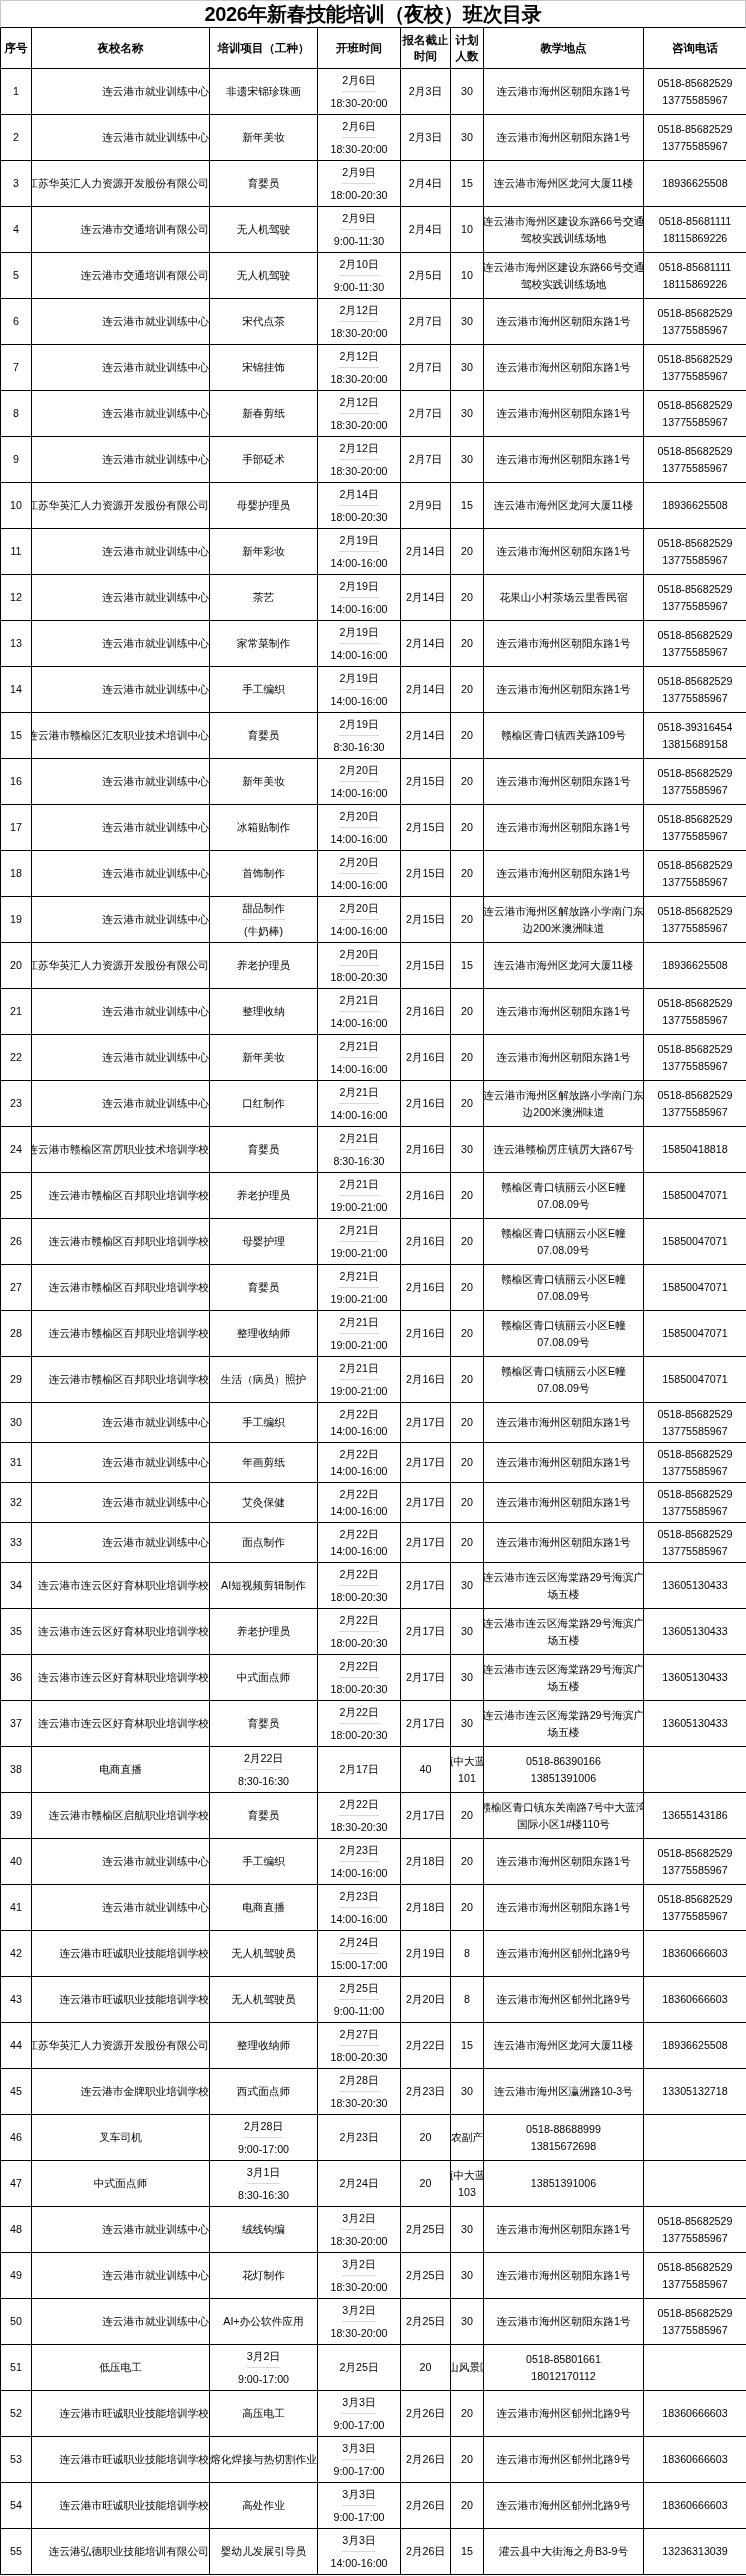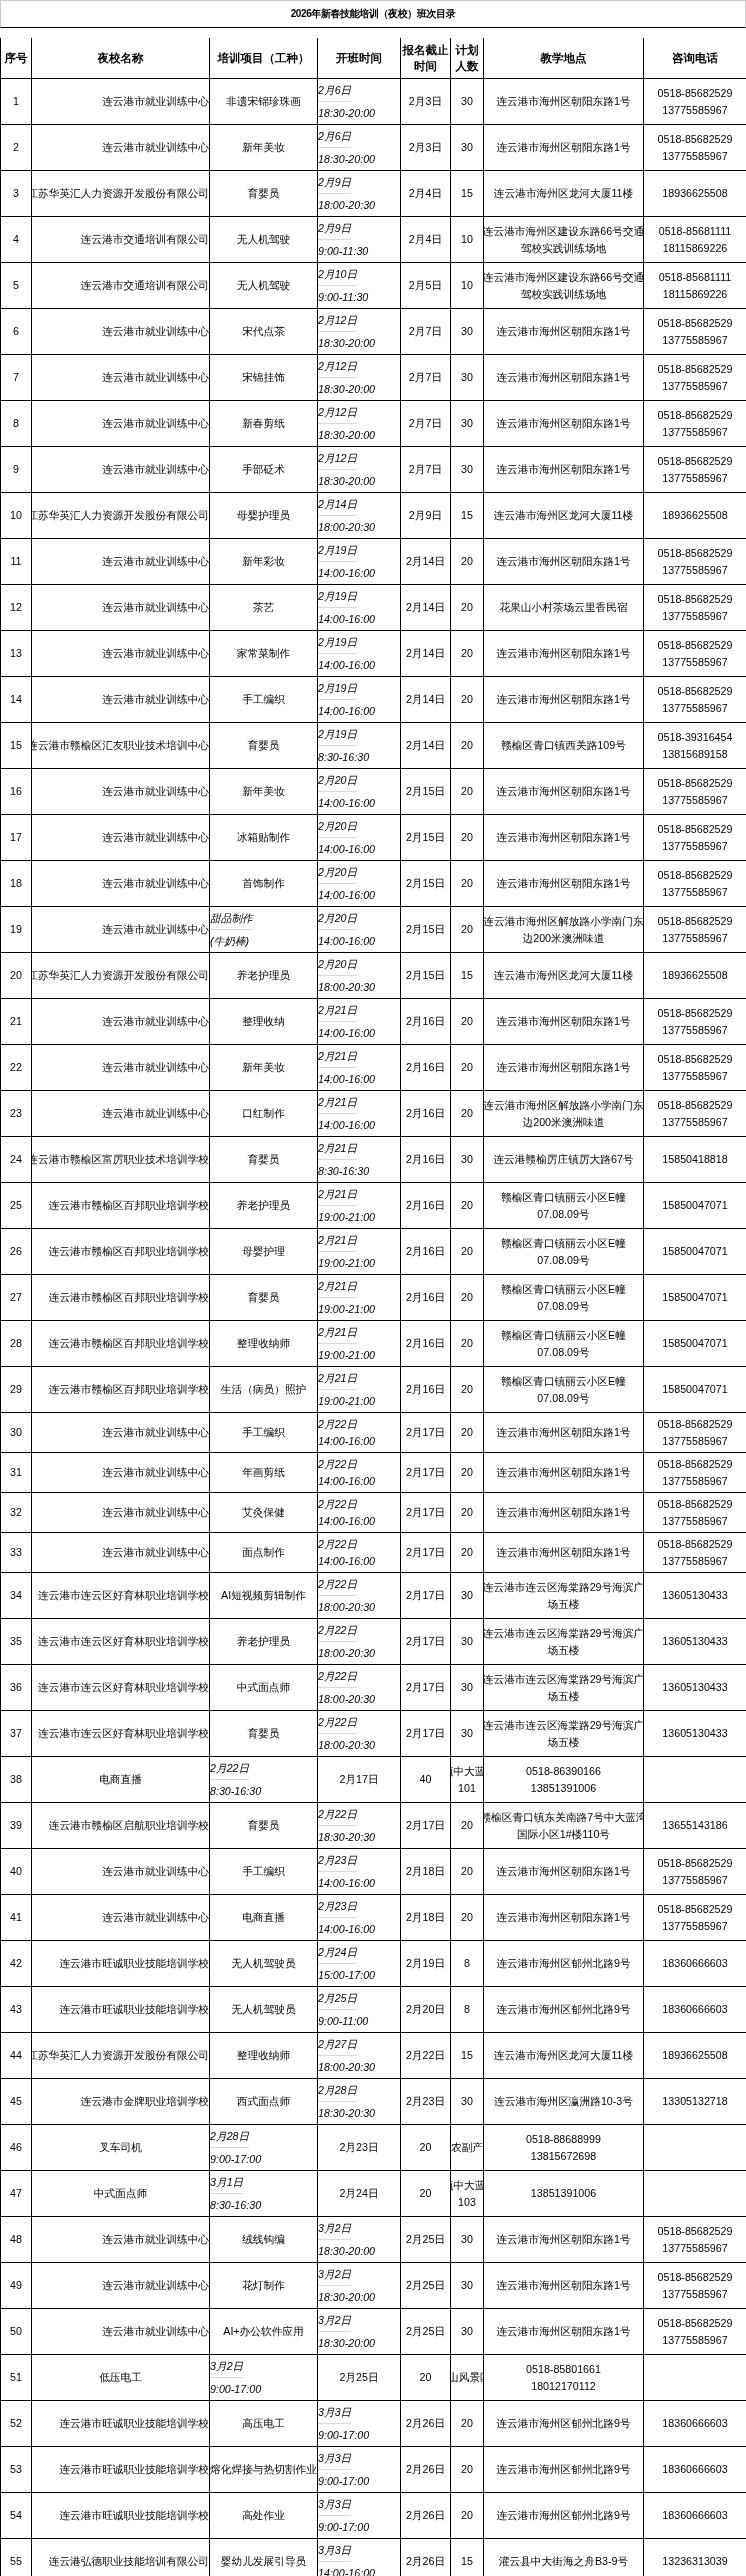--- a/index.html
+++ b/index.html
@@ -3,41 +3,41 @@
 <meta charset="utf-8">
 <style>
   html, body { margin: 0; padding: 0; background: #ffffff; }
   body { width: 746px; font-family: "Liberation Sans", "DejaVu Sans", sans-serif; color: #000; }
   .sheet { width: 746px; }
   .title {
     height: 28px; box-sizing: border-box;
     border-top: 0.8px solid #c8c8c8; border-left: 0.8px solid #c8c8c8; border-right: 0.8px solid #c8c8c8;
     border-bottom: 1.5px solid #000;
     display: flex; align-items: center; justify-content: center;
-    font-size: 10px; font-weight: bold; letter-spacing: -0.4px;
+    font-size: 20px; font-weight: bold; letter-spacing: -0.4px;
   }
   .row {
     display: grid;
     grid-template-columns: 32px 178px 108px 83px 50px 33px 160px 103px;
     height: 46px; box-sizing: border-box;
     border-bottom: 1.5px solid #000;
   }
-  .row.head { height: 41px; margin-top: 10px; }
+  .row.head { height: 41px; }
   .cell {
     box-sizing: border-box;
     border-right: 0.8px solid #000;
     display: flex; flex-direction: column;
     align-items: center; justify-content: center;
     text-align: center; font-size: 10.7px; line-height: 17px;
     overflow: hidden; white-space: nowrap;
   }
   .cell:first-child { border-left: 0.8px solid #000; }
   .head .cell { font-weight: bold; font-size: 11.5px; line-height: 16px; }
   .c-school { align-items: flex-end; padding-left: 3.1px; text-align: left; }
-  .cell.split { align-items: flex-start; justify-content: stretch; font-style: italic; }
+  .cell.split { align-items: center; justify-content: stretch; }
   .cell.split .part { flex: 1; display: flex; align-items: center; justify-content: center; }
   .cell.split .part:first-child { border-bottom: 0.8px solid #d9d9d9; }
   
   #table-body .row:nth-child(n+30):nth-child(-n+33) { height: 40px; }
   #table-body .row:nth-child(n+30):nth-child(-n+33) .c-time { justify-content: center; }
   #table-body .row:nth-child(n+30):nth-child(-n+33) .c-time .part { flex: 0 0 auto; }
   #table-body .row:nth-child(n+30):nth-child(-n+33) .c-time .part:first-child { border-bottom: none; }
 </style>
 </head>
 <body>

